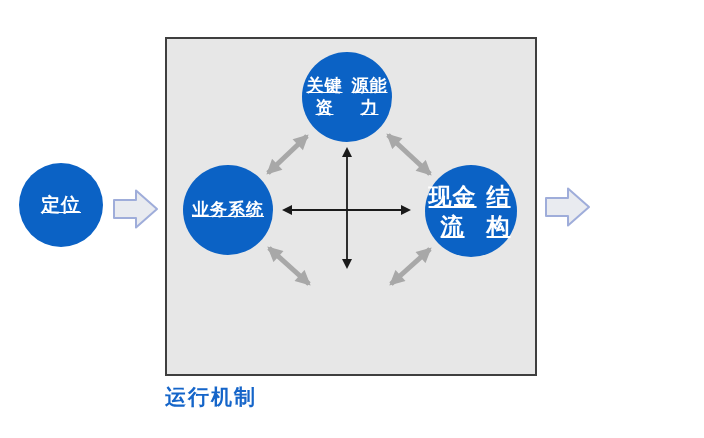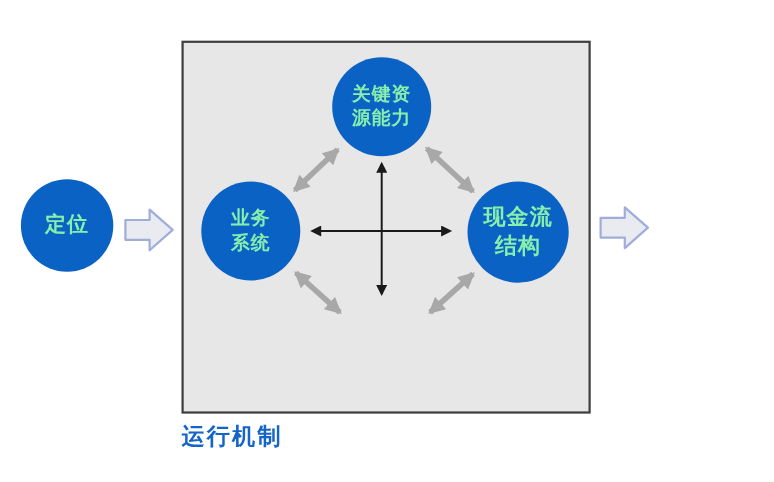--- a/index.html
+++ b/index.html
@@ -21,34 +21,35 @@
   .arrow-layer{
     position:absolute;left:0;top:0;
     width:704px;height:438px;
     z-index:2;
   }
   .node{
     position:absolute;
     background:#0b62c5;
     border-radius:50%;
     display:flex;
-    flex-direction:column;
+    flex-direction:row;
     align-items:center;
     justify-content:center;
-    color:#86efac;
+    color:#ffffff;
     font-weight:bold;
     text-align:center;
     z-index:3;
     letter-spacing:1px;
+    text-decoration:underline;
   }
   .node span{display:block;line-height:1.32;}
   .node-positioning{left:19px;top:163px;width:84px;height:84px;font-size:19px;}
   .node-key-resources{left:302px;top:52px;width:90px;height:90px;font-size:17px;}
   .node-business-system{left:183px;top:165px;width:90px;height:90px;font-size:17px;text-align:right;}
-  .node-cashflow-structure{left:425px;top:165px;width:92px;height:92px;font-size:20px;}
+  .node-cashflow-structure{left:425px;top:165px;width:92px;height:92px;font-size:23px;}
   .node-profit-model{left:304px;top:276px;width:92px;height:92px;font-size:17px;}
   .node-enterprise-value{left:597px;top:163px;width:92px;height:92px;font-size:17px;}
   .box-caption{
     position:absolute;
     left:165px;top:383px;
     width:372px;
     color:#1565c9;
     font-size:21px;
     font-weight:bold;
     letter-spacing:2px;

